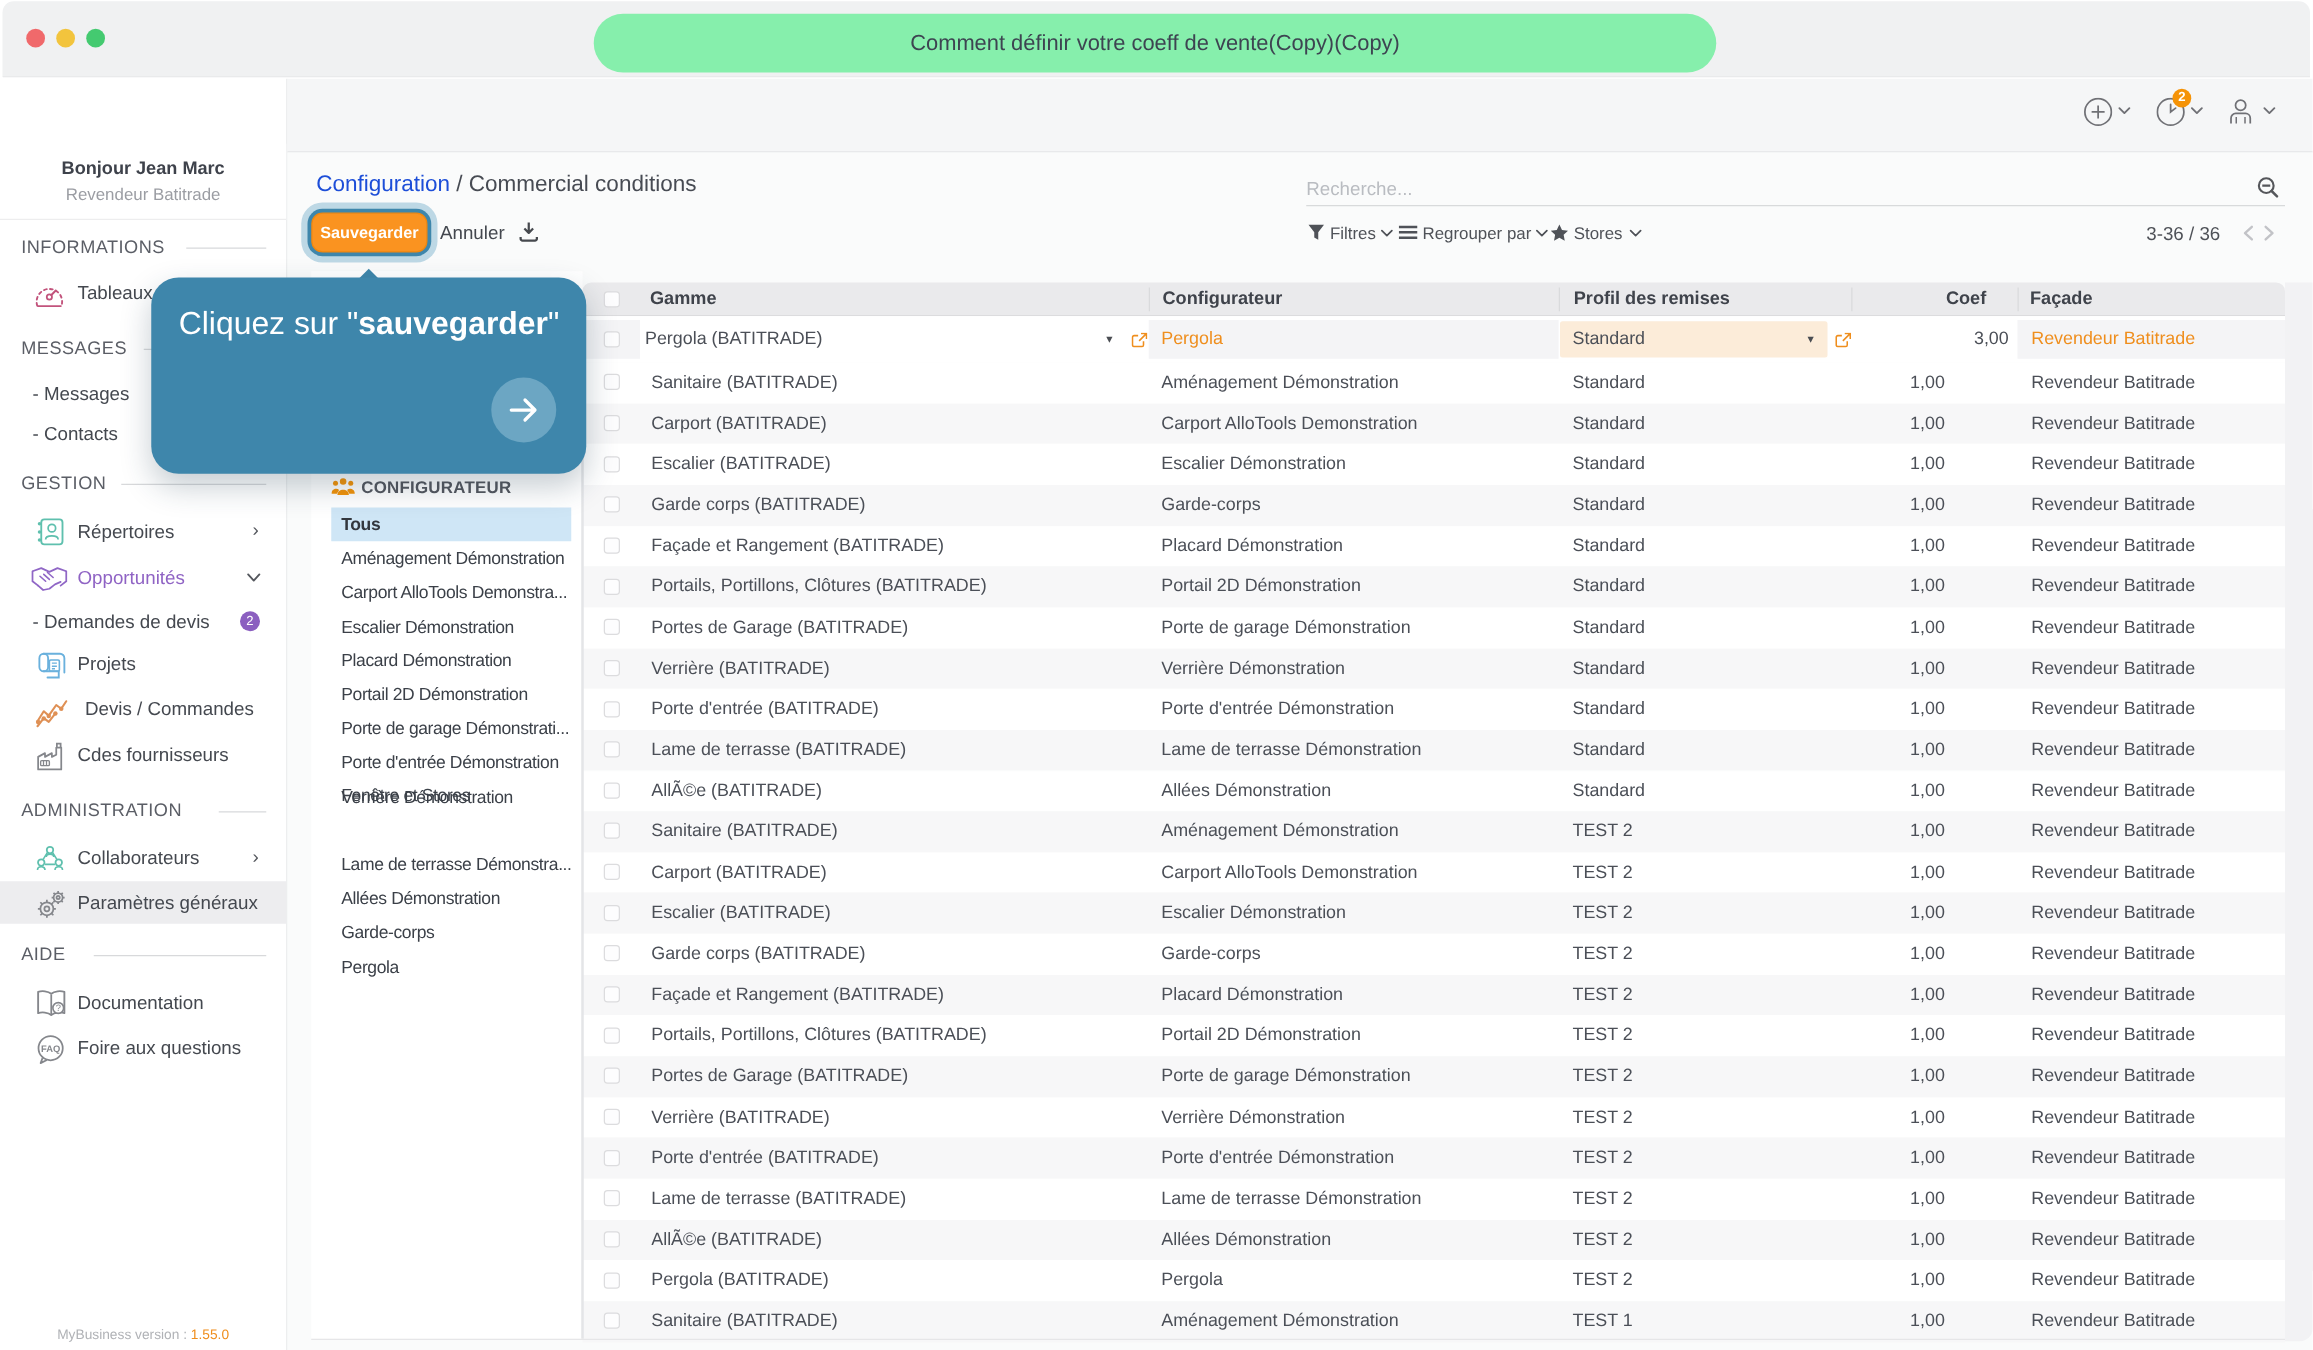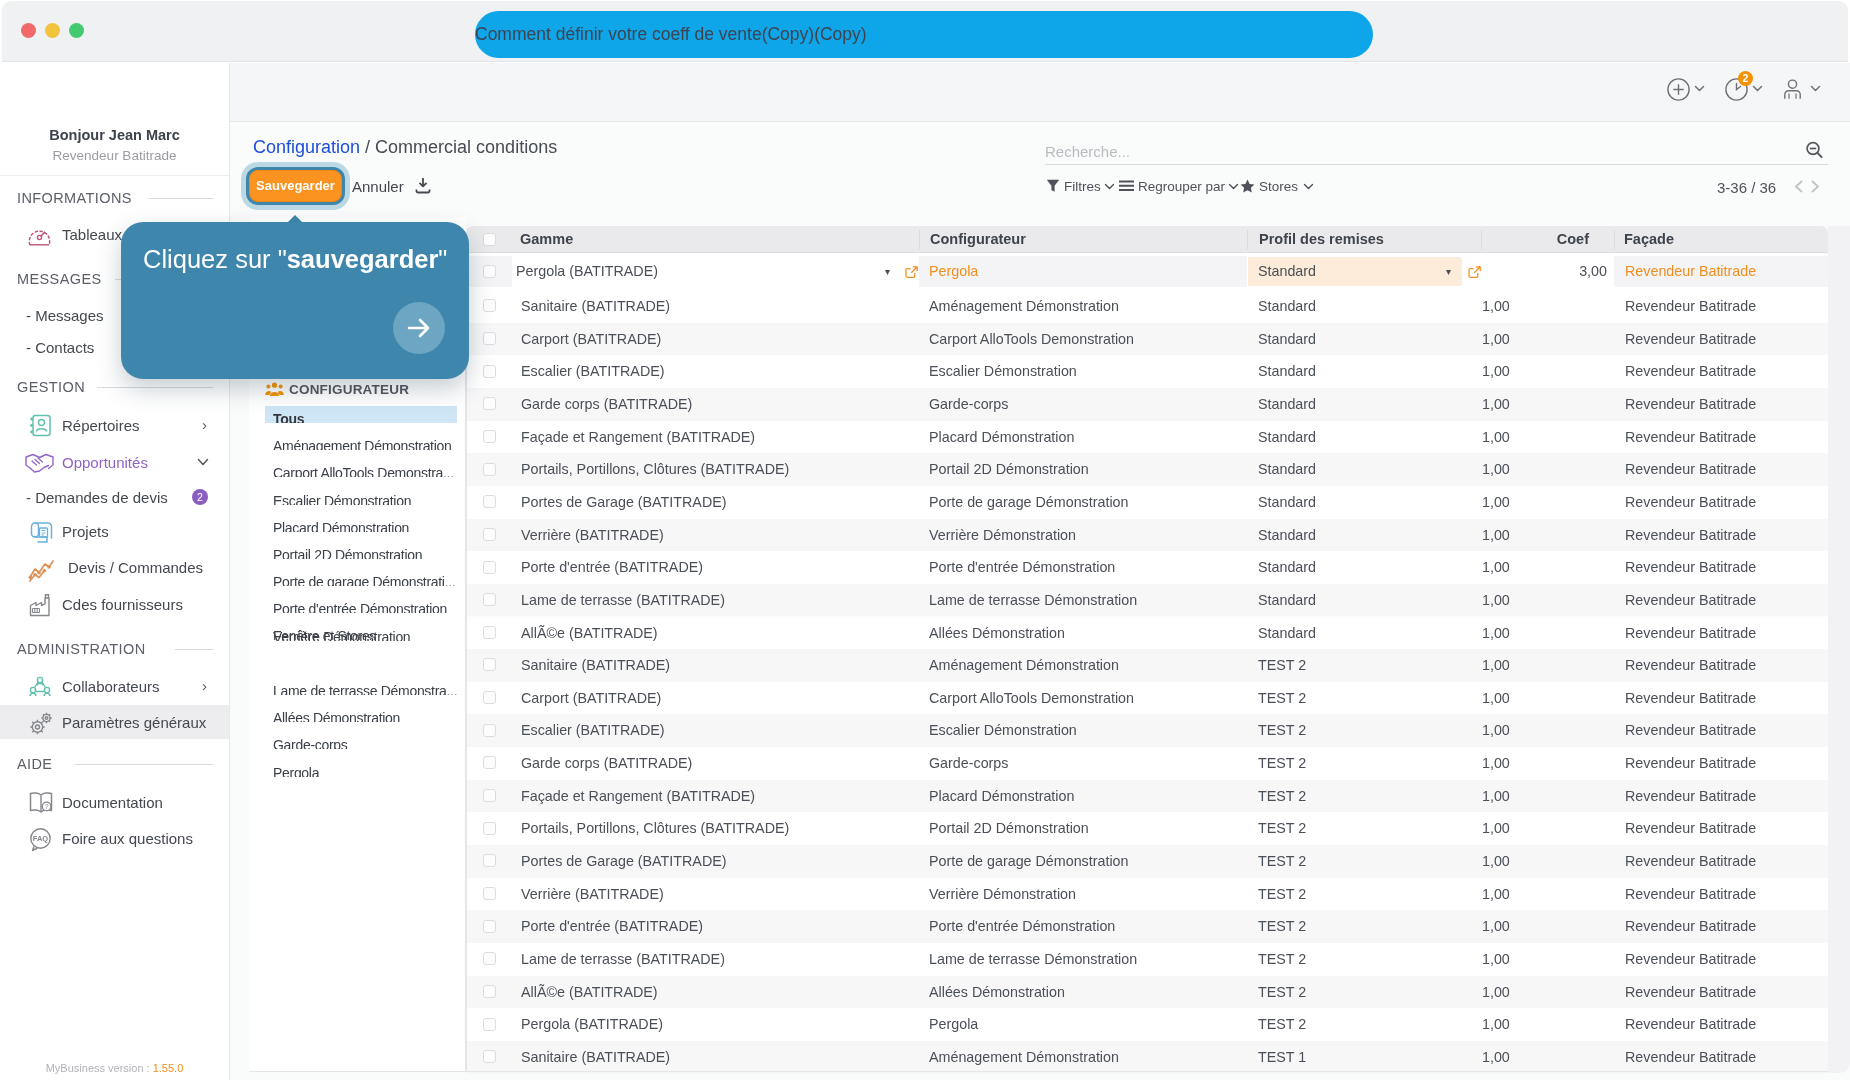--- a/index.html
+++ b/index.html
@@ -3,22 +3,22 @@
 <meta charset="utf-8">
 <title>MyBusiness - Reseller</title>
 <style>
   * { margin:0; padding:0; box-sizing:border-box; }
   html,body { width:1850px; height:1080px; background:#ffffff; overflow:hidden;
     font-family:"Liberation Sans", sans-serif; }
   #topbar { position:absolute; left:2px; top:1px; width:1846px; height:61px;
     background:#f0f1f2; border-radius:9px 9px 0 0; border-bottom:1px solid #e3e4e6;}
   .dot { position:absolute; top:22px; width:15px; height:15px; border-radius:50%; }
   #pill { position:absolute; left:473px; top:10px; width:898px; height:47px;
-    border-radius:24px; background:#0ea5e9; color:#3d4451; font-size:17.5px;
-    text-align:left; line-height:46px; }
+    border-radius:24px; background:#86efac; color:#3d4451; font-size:17.5px;
+    text-align:center; line-height:46px; }
   #sidebar { position:absolute; left:0; top:63px; width:230px; height:1017px;
     background:#ffffff; border-right:1px solid #e8e9ea; }
   #logorow { position:absolute; left:0; top:0; width:229px; height:52px;
     border-bottom:1px solid #ededee; background:#fff; }
   #alulogo { position:absolute; left:45px; top:8px; }
   #aluname { position:absolute; left:93px; top:17px; font-size:14px; font-weight:bold;
     color:#2a6b50; letter-spacing:0.4px; }
   #burger { position:absolute; right:13px; top:19px; width:17px; }
   #burger div { height:2px; background:#8a8b8e; margin-bottom:3px; border-radius:1px;}
   #hello { position:absolute; left:0; top:52px; width:229px; height:61px;
@@ -50,39 +50,39 @@
     background:#fa9320; border:1px solid #ef870f; border-radius:9px; color:#fff;
     font-size:13px; font-weight:600; text-align:center; line-height:30px;
     box-shadow:0 0 0 3px #3e86ab, 0 0 0 8px #bdd8e5; }
   #btn-cancel { position:absolute; left:122px; top:56px; font-size:15px; color:#43474e;}
   .fbt { top:57px; font-size:13.5px; color:#4f5258; }
   #pager { position:absolute; left:1487px; top:57px; font-size:15px; color:#4e5157; }
   #fpanel { position:absolute; left:19px; top:95px; width:217px; height:854px;
     background:#ffffff; }
   #fphead { position:absolute; left:289px; top:382px; font-size:13.5px; font-weight:600;
     color:#54575e; letter-spacing:0.2px; }
-  .fitem { position:absolute; left:265px; width:192px; height:17px; line-height:27px;
+  .fitem { position:absolute; left:265px; width:192px; height:27px; line-height:27px;
     padding-left:8px; font-size:14px; letter-spacing:-0.3px; color:#3b4048; white-space:nowrap;
     overflow:hidden; }
   .fitem.sel { background:#cfe6f6; font-weight:600; color:#33373e; }
   #thead { position:absolute; left:466px; top:226px; width:1362px; height:27px;
     border-bottom:1px solid #dcdcde;
     background:#eaeaec; border-radius:7px 7px 0 0; font-size:14.5px; color:#3f434b;
     font-weight:600; }
   #thead .sep { position:absolute; top:4px; height:19px; width:1px; background:#d9dadc;}
   #thead span.h { position:absolute; top:5px; }
   .trow { position:absolute; left:466px; width:1362px; height:32.65px;
     font-size:14.3px; color:#4b4f57; line-height:32.65px; }
   .trow .c { position:absolute; top:0; white-space:nowrap; overflow:hidden;}
   .cb { position:absolute; top:50%; margin-top:-7px; width:13px; height:13px;
     border:1px solid #dcdcde; border-radius:3px; background:#fdfdfe; }
   .cg  { left:55px;  width:360px; }
   .ccf { left:463px; width:320px; }
   .cp  { left:792px; width:220px; }
-  .cco { left:1016px; width:120px; text-align:left; }
+  .cco { left:1016px; width:120px; text-align:center; }
   .cs  { left:1159px; width:200px; }
   #rightstrip { position:absolute; left:1828px; top:226px; width:22px; height:847px;
     background:#f2f2f4; border-radius:0 0 10px 0; }
   #tbottom { position:absolute; left:249px; top:1071px; width:1579px; height:1px;
     background:#e6e6e8; }
   #row1 { position:absolute; left:466px; top:253px; width:1362px; height:37px;
     background:#ffffff; font-size:14.3px; color:#4b4f57; }
   #row1 .seg { position:absolute; top:3px; height:31px; line-height:31px; }
   #tip { position:absolute; left:121px; top:222px; width:348px; height:157px;
     background:#3e86ab; border-radius:22px; box-shadow:0 10px 24px rgba(30,60,80,.25);

